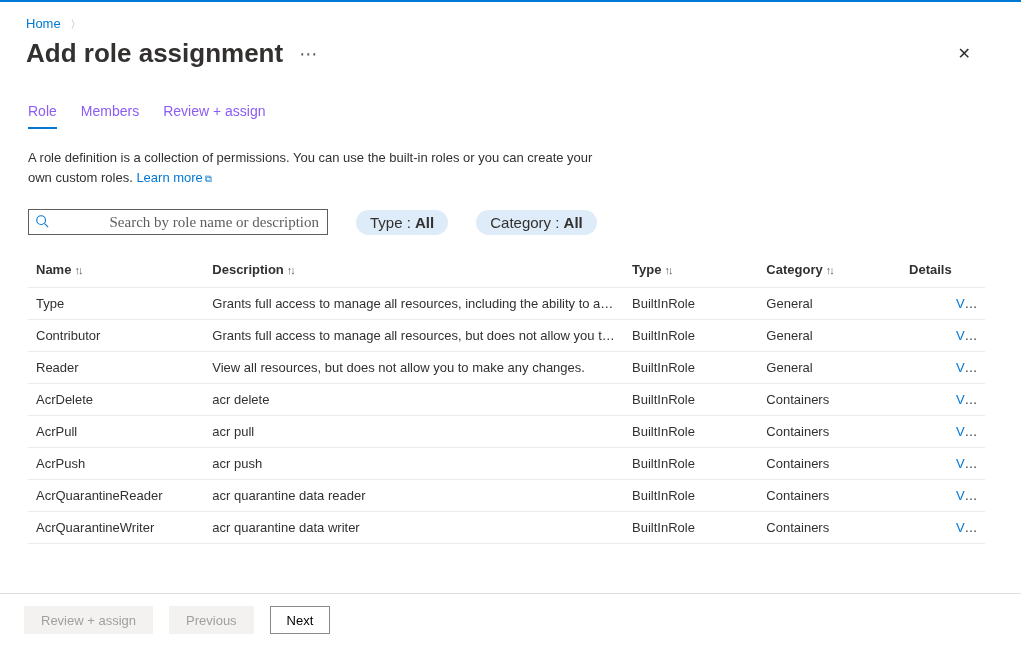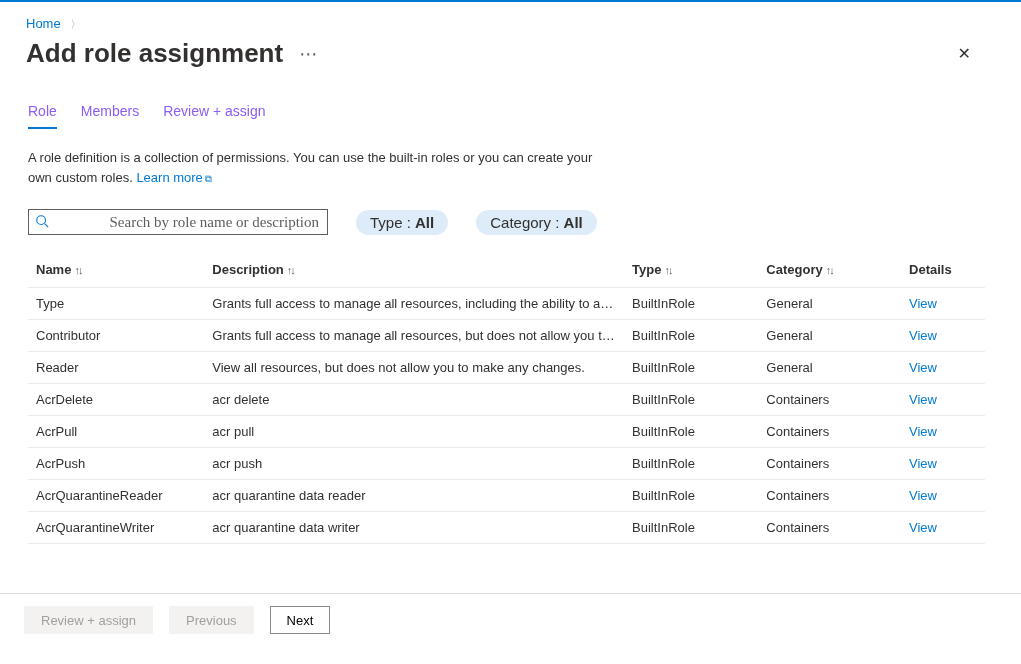--- a/index.html
+++ b/index.html
@@ -160,21 +160,21 @@
     text-overflow: ellipsis;
     max-width: 0;
   }
   .col-name   { width: 168px; }
   .col-desc   { width: 400px; }
   .col-type   { width: 128px; }
   .col-cat    { width: 136px; }
   .col-det    { width: 80px; }
   .role-table td.col-desc { max-width: 400px; }
   .sort-icon { color:#605e5c; font-size:11px; margin-left:2px; letter-spacing:-2px;}
-  .view-link { color:#0078d4; cursor:pointer; }
+  .view-link { color:#0078d4; cursor:pointer;margin-left:47px; }
 
   
   .footer {
     flex: 0 0 auto;
     border-top: 1px solid #e1dfdd;
     padding: 12px 24px;
     display: flex;
     gap: 16px;
     background:#fff;
   }

